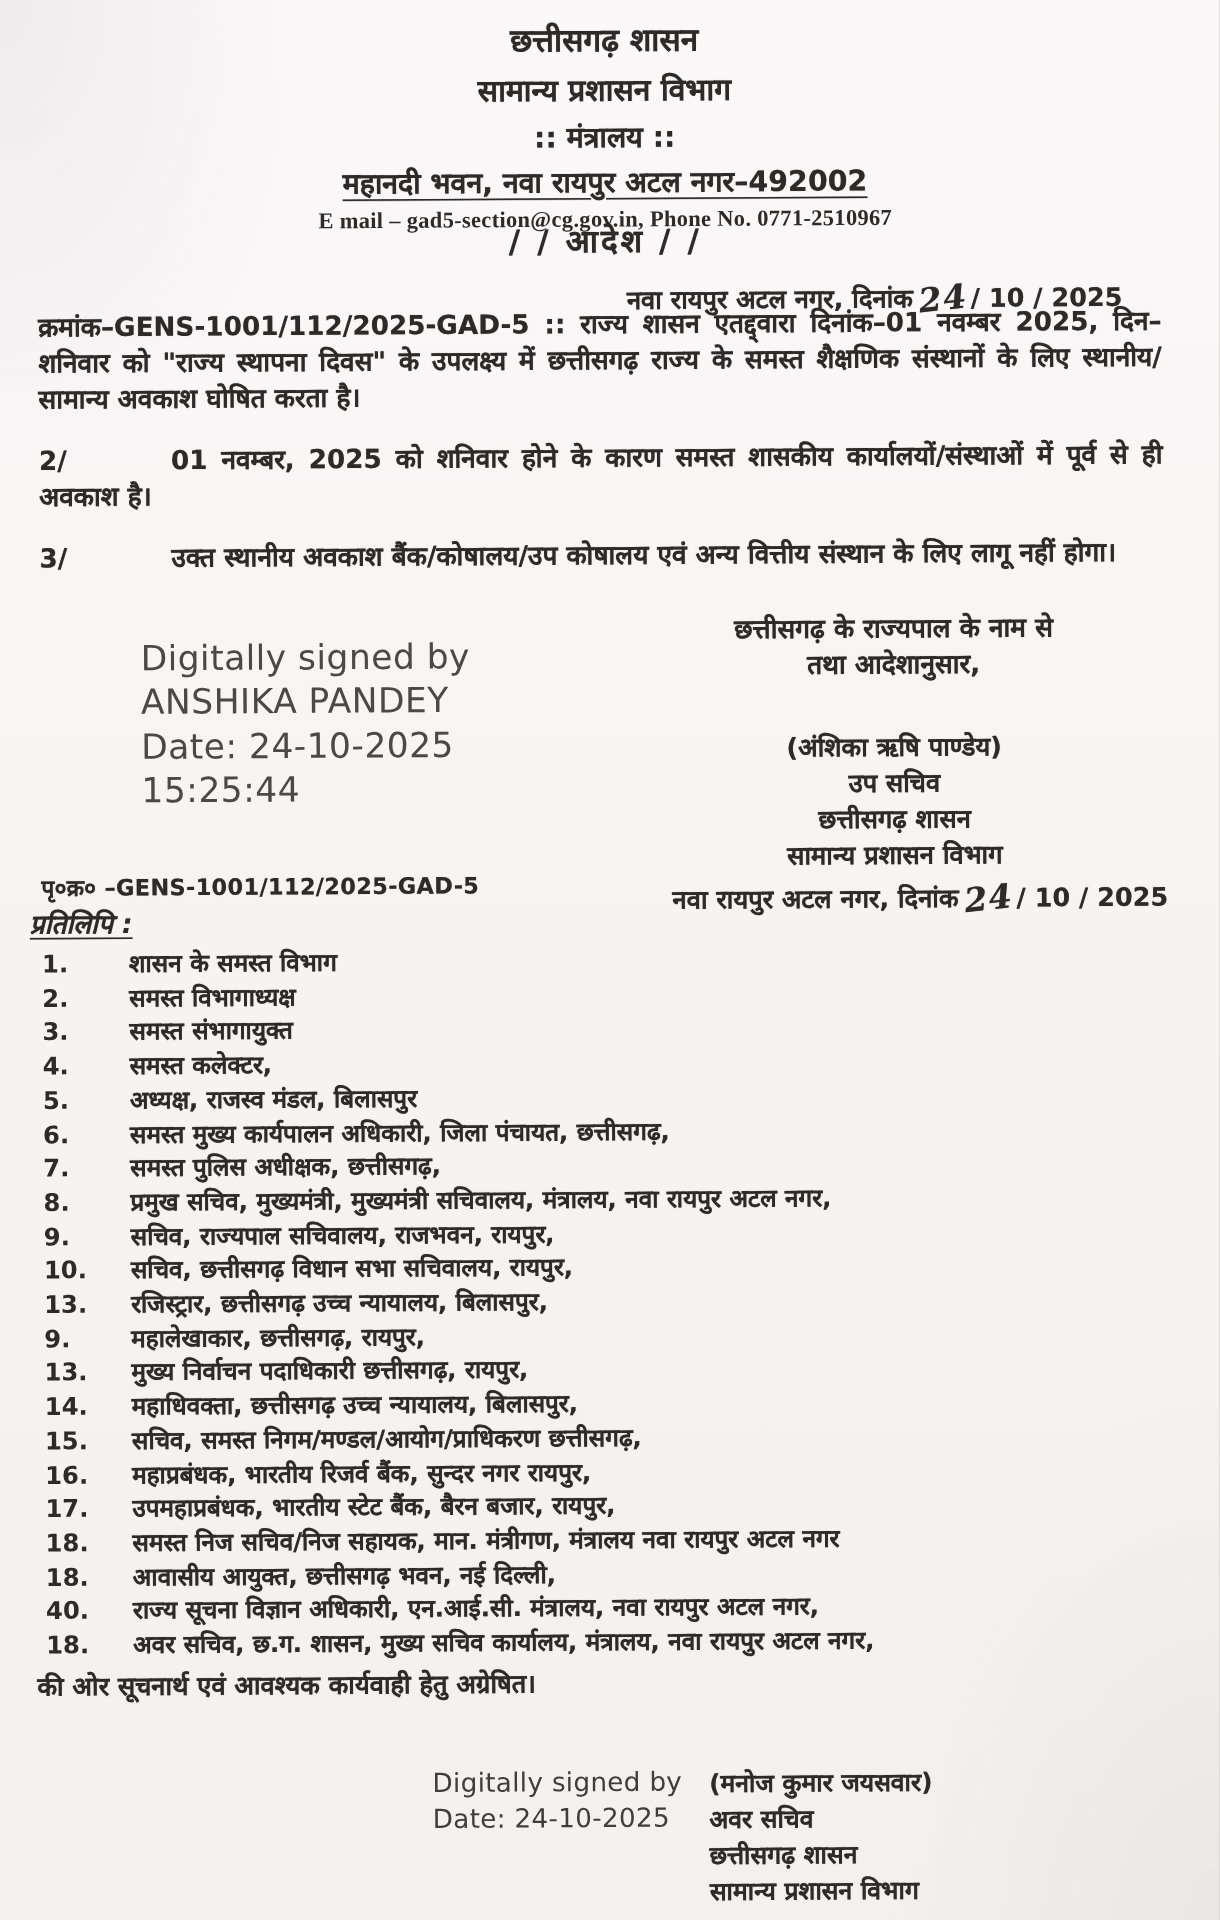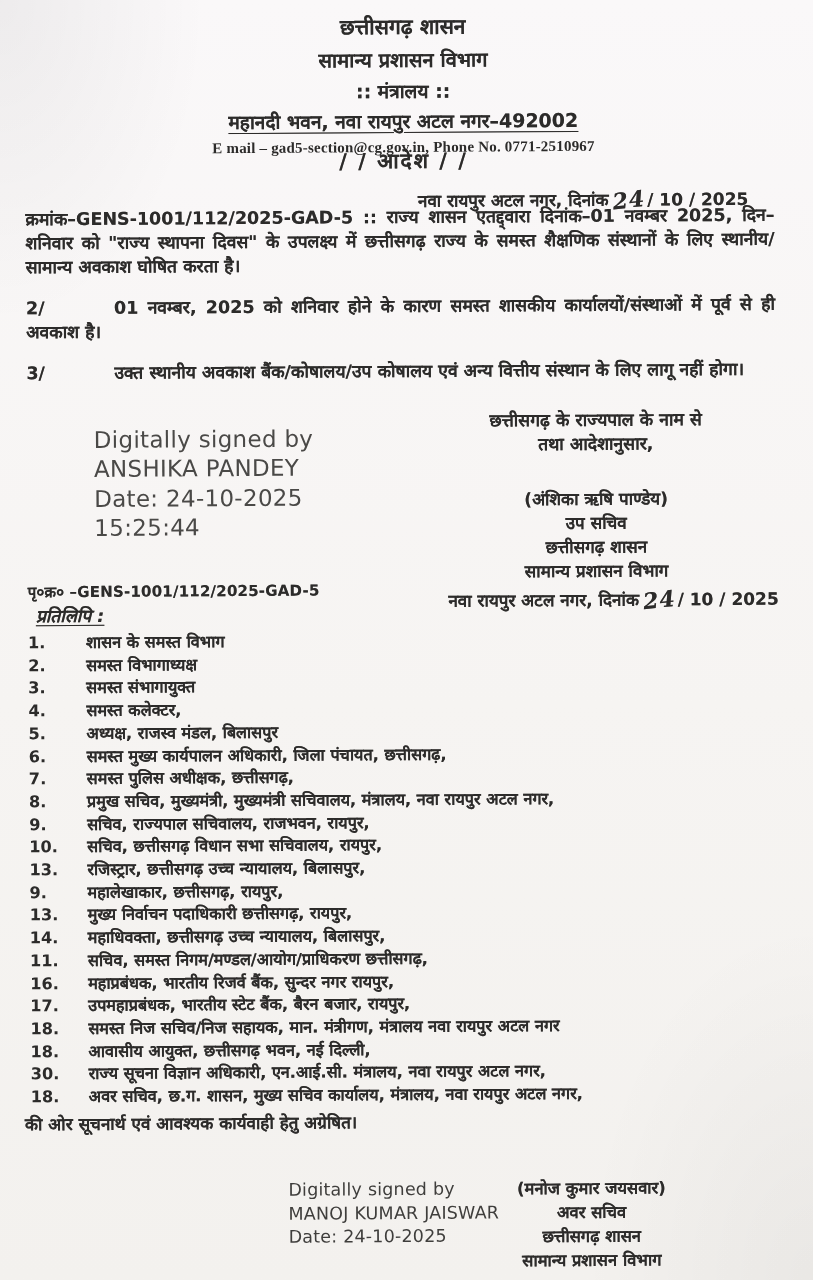--- a/index.html
+++ b/index.html
@@ -69,21 +69,21 @@
   
   .endorse-ref{
     position:absolute; top:579px; left:28px;
     font-size:15px; font-weight:bold; letter-spacing:0.2px;
   }
   .endorse-date{
     position:absolute; top:586px; right:34px;
     font-size:17px; font-weight:600; white-space:nowrap;
   }
   .copy-label{
-    position:absolute; top:601px; left:36px;
+    position:absolute; top:601px; left:20px;
     font-size:17.5px; font-weight:bold; font-style:italic;
     text-decoration:underline; text-underline-offset:3px;
   }
   .copy-list{
     position:absolute; top:630px; left:28px; right:30px;
   }
   .copy-row{
     display:grid; grid-template-columns:58px 1fr;
     font-size:16.2px; font-weight:600; line-height:22.7px;
     white-space:nowrap;
@@ -95,21 +95,21 @@
   
   .bottom-sig{
     position:absolute; top:1178px; left:285px;
     display:flex; gap:18px; align-items:flex-start;
   }
   .dsig2{
     font-size:17.5px; line-height:1.35; color:#3f3e3c; letter-spacing:0.2px;
     white-space:nowrap;
   }
   .signatory2{
-    text-align:center; font-size:16.5px; font-weight:600; line-height:1.45;
+    font-size:16.5px; font-weight:600; line-height:1.45;
     white-space:nowrap;
   }
 </style>
 </head>
 <body>
 
 <div class="page">
   <div class="content">
 
     <div class="header">
@@ -213,55 +213,54 @@
         </div>
       <div class="copy-row">
           <span>13.</span>
           <span class="hi">मुख्य निर्वाचन पदाधिकारी छत्तीसगढ़, रायपुर,</span>
         </div>
       <div class="copy-row">
           <span>14.</span>
           <span class="hi">महाधिवक्ता, छत्तीसगढ़ उच्च न्यायालय, बिलासपुर,</span>
         </div>
       <div class="copy-row">
-          <span>11.</span>
+          <span>15.</span>
           <span class="hi">सचिव, समस्त निगम/मण्डल/आयोग/प्राधिकरण छत्तीसगढ़,</span>
         </div>
       <div class="copy-row">
           <span>16.</span>
           <span class="hi">महाप्रबंधक, भारतीय रिजर्व बैंक, सुन्दर नगर रायपुर,</span>
         </div>
       <div class="copy-row">
           <span>17.</span>
           <span class="hi">उपमहाप्रबंधक, भारतीय स्टेट बैंक, बैरन बजार, रायपुर,</span>
         </div>
       <div class="copy-row">
           <span>18.</span>
           <span class="hi">समस्त निज सचिव/निज सहायक, मान. मंत्रीगण, मंत्रालय नवा रायपुर अटल नगर</span>
         </div>
       <div class="copy-row">
           <span>18.</span>
           <span class="hi">आवासीय आयुक्त, छत्तीसगढ़ भवन, नई दिल्ली,</span>
         </div>
       <div class="copy-row">
-          <span>30.</span>
+          <span>40.</span>
           <span class="hi">राज्य सूचना विज्ञान अधिकारी, एन.आई.सी. मंत्रालय, नवा रायपुर अटल नगर,</span>
         </div>
       <div class="copy-row">
           <span>18.</span>
           <span class="hi">अवर सचिव, छ.ग. शासन, मुख्य सचिव कार्यालय, मंत्रालय, नवा रायपुर अटल नगर,</span>
         </div>
     </div>
 
     <div class="closing hi">की ओर सूचनार्थ एवं आवश्यक कार्यवाही हेतु अग्रेषित।</div>
 
     <div class="bottom-sig">
       <div class="dsig2">
         <div>Digitally signed by</div>
-        <div>MANOJ KUMAR JAISWAR</div>
         <div>Date: 24-10-2025</div>
       </div>
       <div class="signatory2 hi">
         <div>(मनोज कुमार जयसवार)</div>
         <div>अवर सचिव</div>
         <div>छत्तीसगढ़ शासन</div>
         <div>सामान्य प्रशासन विभाग</div>
       </div>
     </div>
 

